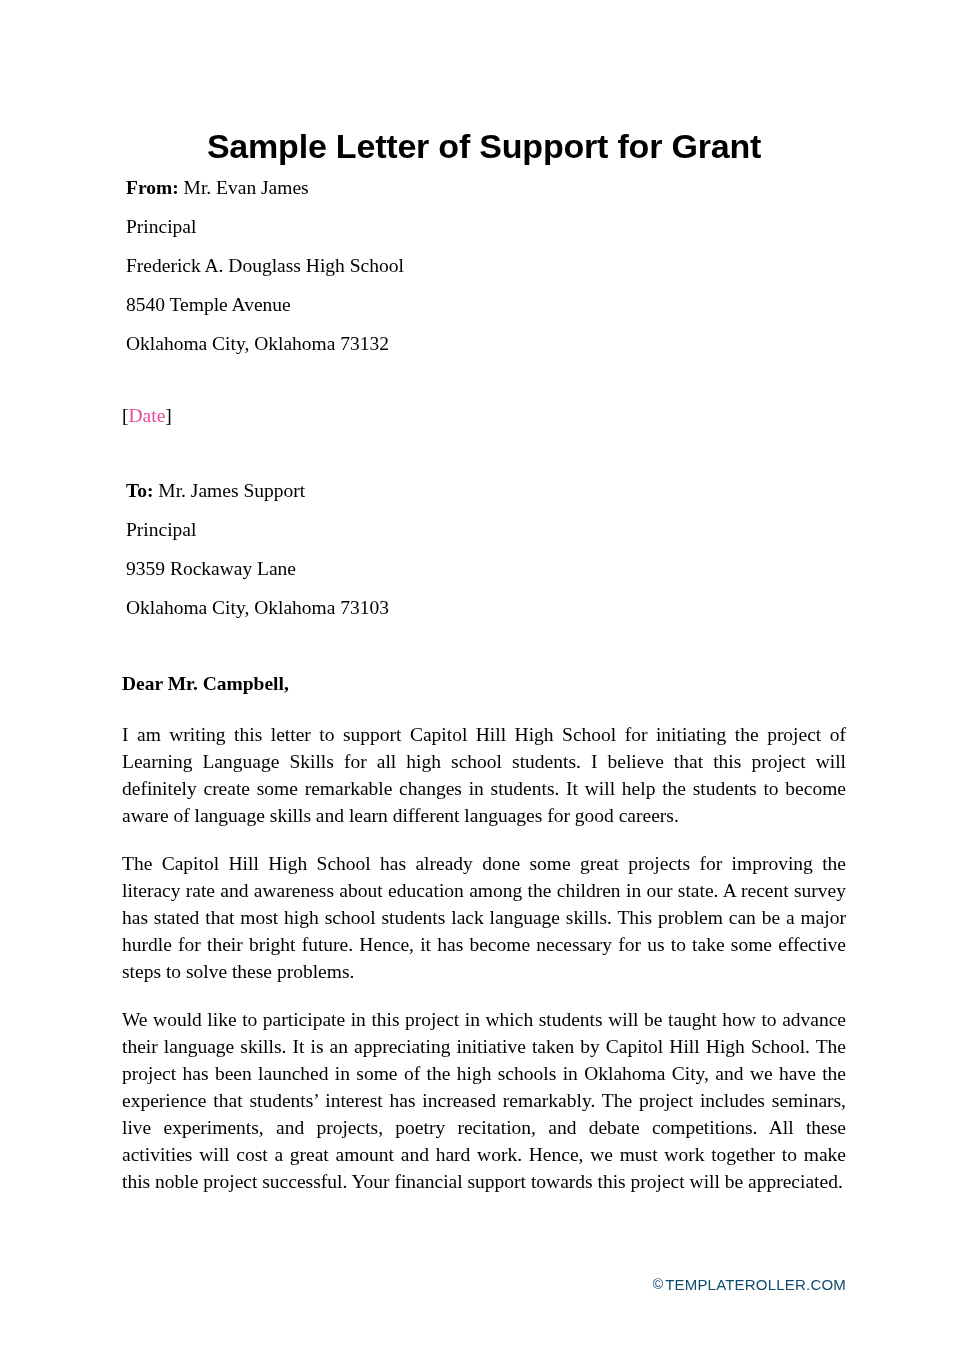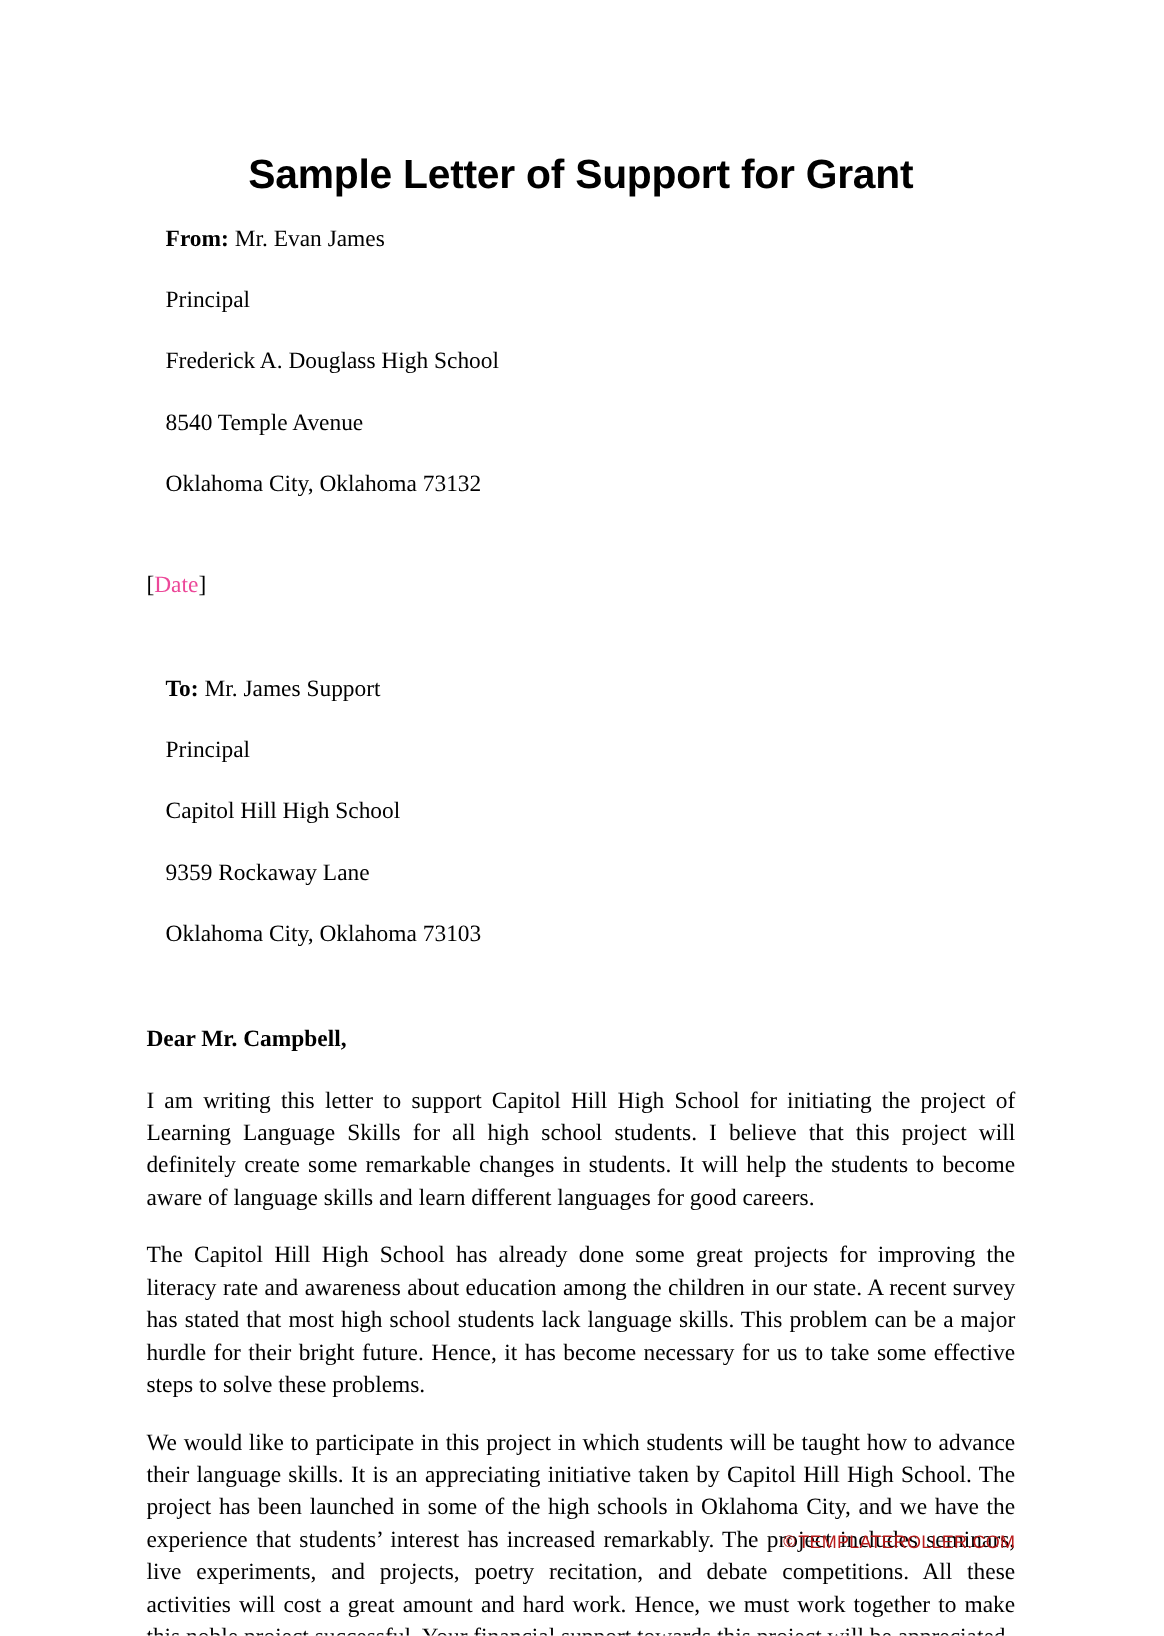--- a/index.html
+++ b/index.html
@@ -46,21 +46,21 @@
     font-stretch: condensed;
   }
 
   .addr-block {
     margin: 0;
   }
 
   .addr-line {
     font-size: 19.5px;
     line-height: 35px;
-    margin: 16px;
+    margin: 4px;
     white-space: nowrap;
   }
 
   .addr-line .lead {
     font-weight: bold;
   }
 
   .spacer-date {
     height: 33px;
   }
@@ -110,21 +110,21 @@
 
   .footer {
     position: absolute;
     left: 122px;
     top: 1274px;
     width: 724px;
     text-align: right;
     font-family: "Liberation Sans", "DejaVu Sans", sans-serif;
     font-size: 15px;
     line-height: 20px;
-    color: #b91c1c;
+    color: #0c4a6e;
     letter-spacing: 0.2px;
     white-space: nowrap;
   }
   .footer .copy-mark {
     font-size: 14px;
     vertical-align: 1px;
     margin-right: 2px;
   }
 </style>
 </head>
@@ -145,21 +145,20 @@
 
     <div class="spacer-date"></div>
 
     <p class="date-line"><span class="bracket">[</span><span class="ph">Date</span><span class="bracket">]</span></p>
 
     <div class="spacer-to"></div>
 
     <div class="addr-block">
       <p class="addr-line"><span class="lead">To:</span> <span>Mr. James Support</span></p>
       <p class="addr-line">Principal</p>
-      <p class="addr-line">Capitol Hill High School</p>
       <p class="addr-line">9359 Rockaway Lane</p>
       <p class="addr-line">Oklahoma City, Oklahoma 73103</p>
     </div>
 
     <div class="spacer-salutation"></div>
 
     <p class="salutation">Dear Mr. Campbell,</p>
 
     <div class="spacer-body"></div>
 

